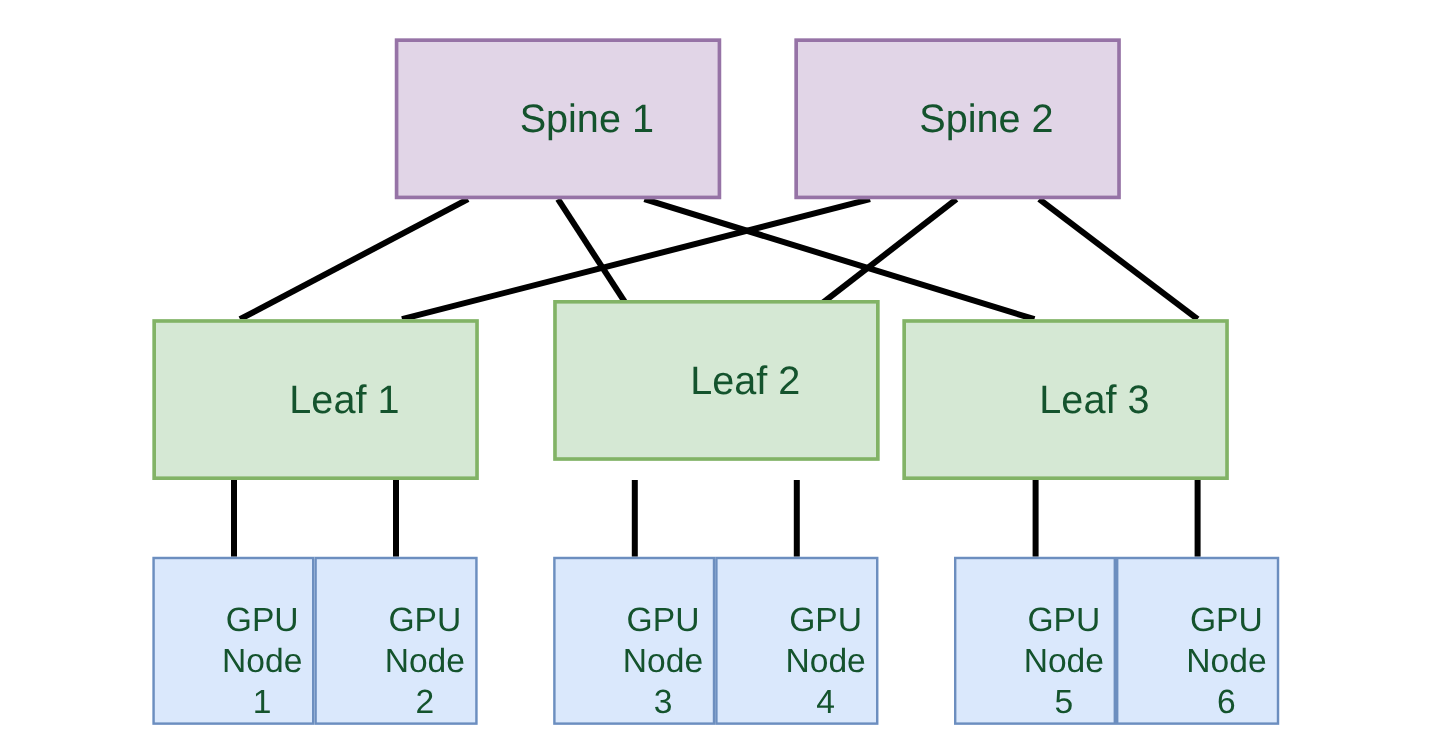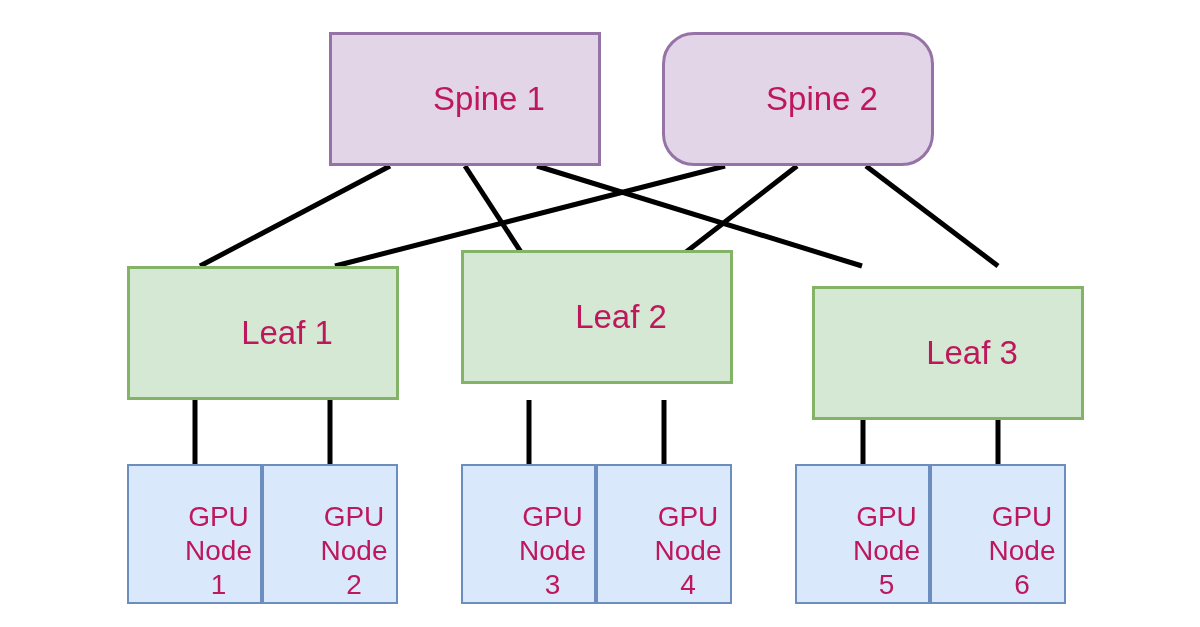--- a/index.html
+++ b/index.html
@@ -26,21 +26,21 @@
     height: 627px;
     pointer-events: none;
   }
   .node-box {
     position: absolute;
     box-sizing: border-box;
     display: flex;
     align-items: center;
     justify-content: center;
     text-align: center;
-    color: #be185d;
+    color: #14532d;
     line-height: 1.22;
     padding-left: 48px;
   }
   .spine-box {
     background: #e1d5e7;
     border: 3px solid #9673a6;
     font-size: 33px;
   }
   .leaf-box {
     background: #d5e8d4;
@@ -75,32 +75,32 @@
       <line x1="529" y1="400" x2="529" y2="464" stroke="#000000" stroke-width="5" stroke-linecap="butt"></line>
       <line x1="664" y1="400" x2="664" y2="464" stroke="#000000" stroke-width="5" stroke-linecap="butt"></line>
       <line x1="863" y1="400" x2="863" y2="464" stroke="#000000" stroke-width="5" stroke-linecap="butt"></line>
       <line x1="998" y1="400" x2="998" y2="464" stroke="#000000" stroke-width="5" stroke-linecap="butt"></line>
     </svg>
 
   <div id="spine-layer">
       <div class="node-box spine-box" style="left: 329px; top: 32px; width: 272px; height: 134px;">
         <span>Spine 1</span>
       </div>
-      <div class="node-box spine-box" style="left: 662px; top: 32px; width: 272px; height: 134px; border-radius: 32px;">
+      <div class="node-box spine-box" style="left: 662px; top: 32px; width: 272px; height: 134px;">
         <span>Spine 2</span>
       </div>
     </div>
   <div id="leaf-layer">
       <div class="node-box leaf-box" style="left: 127px; top: 266px; width: 272px; height: 134px;">
         <span>Leaf 1</span>
       </div>
       <div class="node-box leaf-box" style="left: 461px; top: 250px; width: 272px; height: 134px;">
         <span>Leaf 2</span>
       </div>
-      <div class="node-box leaf-box" style="left: 812px; top: 266px; width: 272px; height: 134px; margin-top: 20px;">
+      <div class="node-box leaf-box" style="left: 752px; top: 266px; width: 272px; height: 134px;">
         <span>Leaf 3</span>
       </div>
     </div>
   <div id="gpu-layer">
       <div class="node-box gpu-box" style="left: 127px; top: 464px; width: 135px; height: 140px;">
         <span class="gpu-label">GPU
 Node
 1</span>
       </div>
       <div class="node-box gpu-box" style="left: 262px; top: 464px; width: 136px; height: 140px;">

